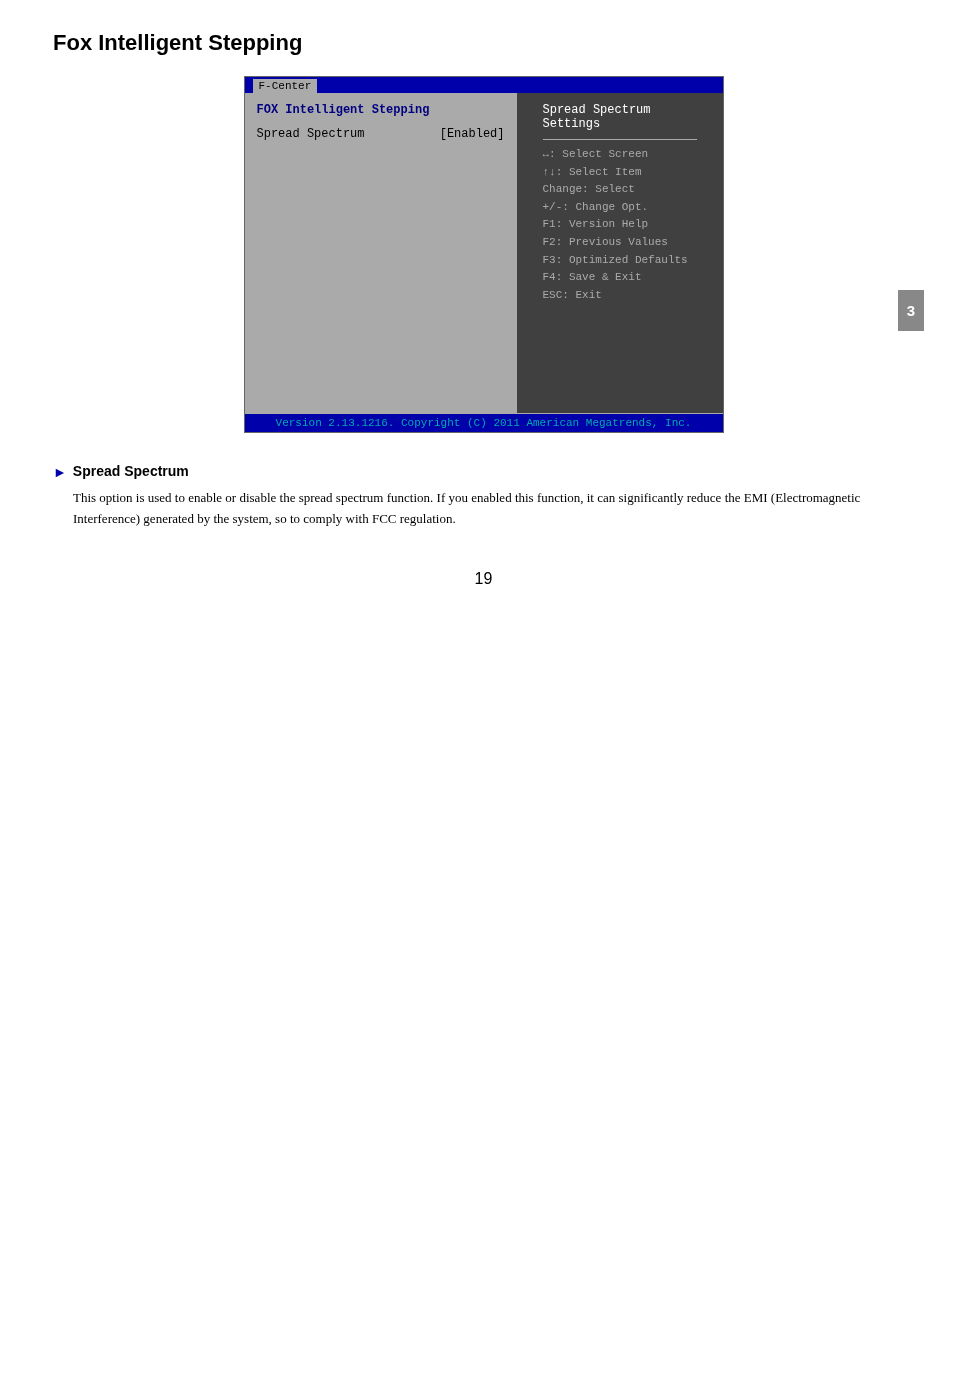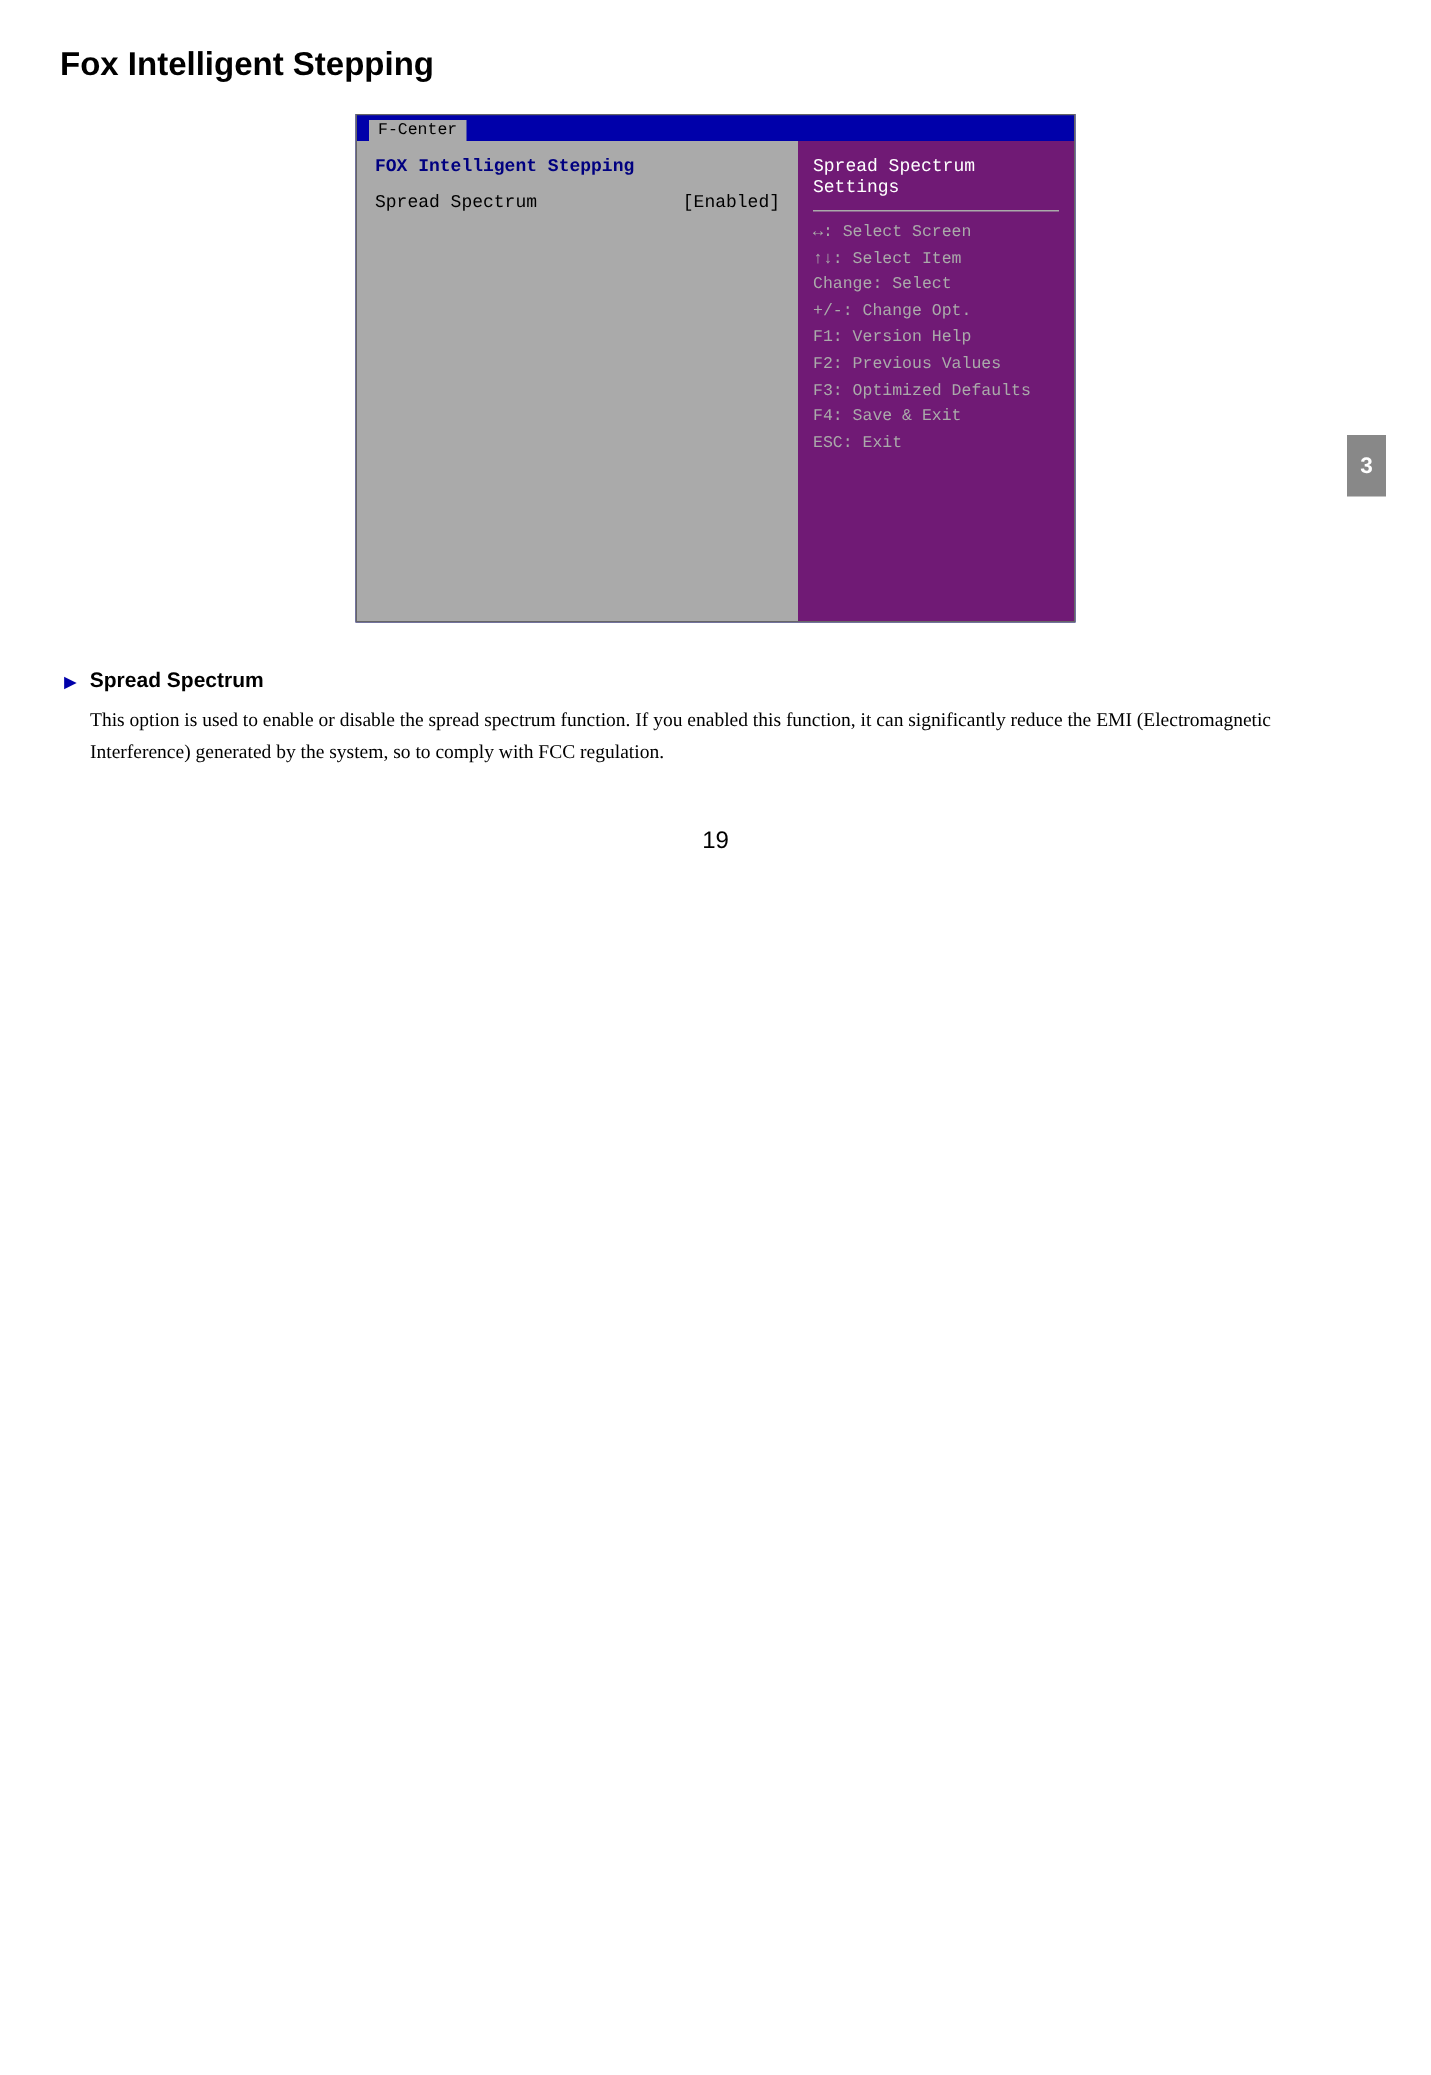--- a/index.html
+++ b/index.html
@@ -70,24 +70,24 @@
 
     .bios-left .menu-item {
       display: flex;
       justify-content: space-between;
       margin-bottom: 4px;
       font-size: 12px;
       color: #000000;
     }
 
     .bios-right {
-      width: 184px;
-      background: #701a75;
+      width: 206px;
+      background: #404040;
       color: #aaaaaa;
-      padding: 10px 10px;
+      padding: 10px 26px;
       font-size: 11px;
     }
 
     .bios-right .help-title {
       color: #ffffff;
       margin-bottom: 8px;
       font-size: 12px;
     }
 
     .bios-right .help-divider {
@@ -105,20 +105,21 @@
       background: #0000aa;
       color: #00aaaa;
       text-align: center;
       padding: 3px 8px;
       font-size: 11px;
       border-top: 1px solid #aaaaaa;
     }
 
     .page-wrapper {
       position: relative;
+      margin-left: 13px;
     }
 
     .section-heading {
       display: flex;
       align-items: flex-start;
       margin-top: 20px;
       margin-bottom: 8px;
     }
 
     .triangle-icon {
@@ -182,20 +183,21 @@
           <div>+/-: Change Opt.</div>
           <div>F1: Version Help</div>
           <div>F2: Previous Values</div>
           <div>F3: Optimized Defaults</div>
           <div>F4: Save &amp; Exit</div>
           <div>ESC: Exit</div>
         </div>
       </div>
     </div>
 
+    <div class="bios-footer">Version 2.13.1216. Copyright (C) 2011 American Megatrends, Inc.</div>
   </div>
 
   <div style="position:absolute; right:-10px; top:260px; background:#888888; color:white; width:26px; padding:12px 4px; text-align:center; font-size:15px; font-weight:bold;">3</div>
 
   <div class="section-heading">
     <span class="triangle-icon">►</span>
     <span class="section-label">Spread Spectrum</span>
   </div>
   <div class="section-body">This option is used to enable or disable the spread spectrum function. If you enabled this function, it can significantly reduce the EMI (Electromagnetic Interference) generated by the system, so to comply with FCC regulation.</div>
 

